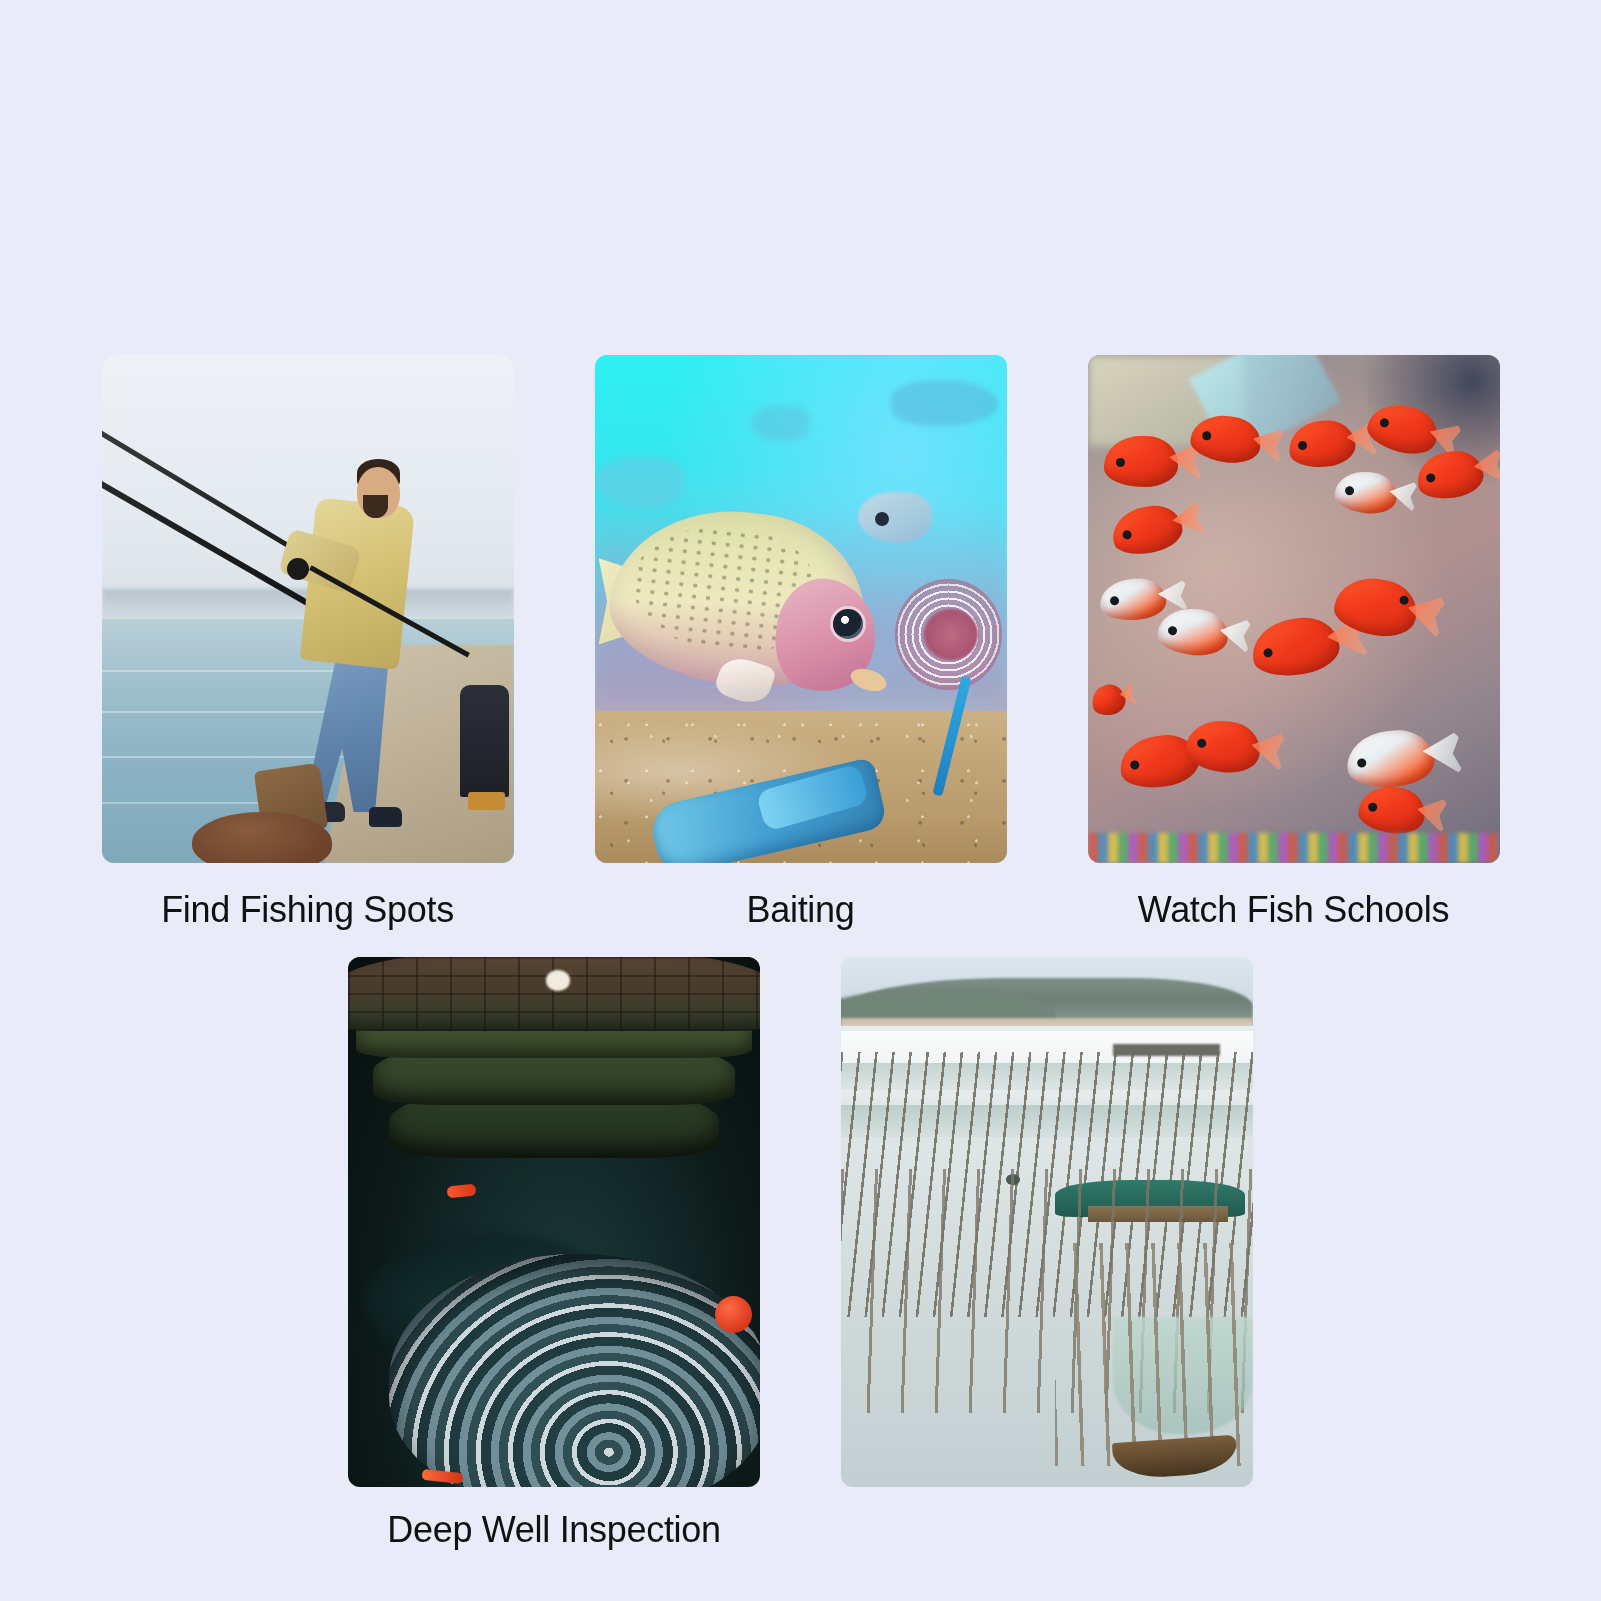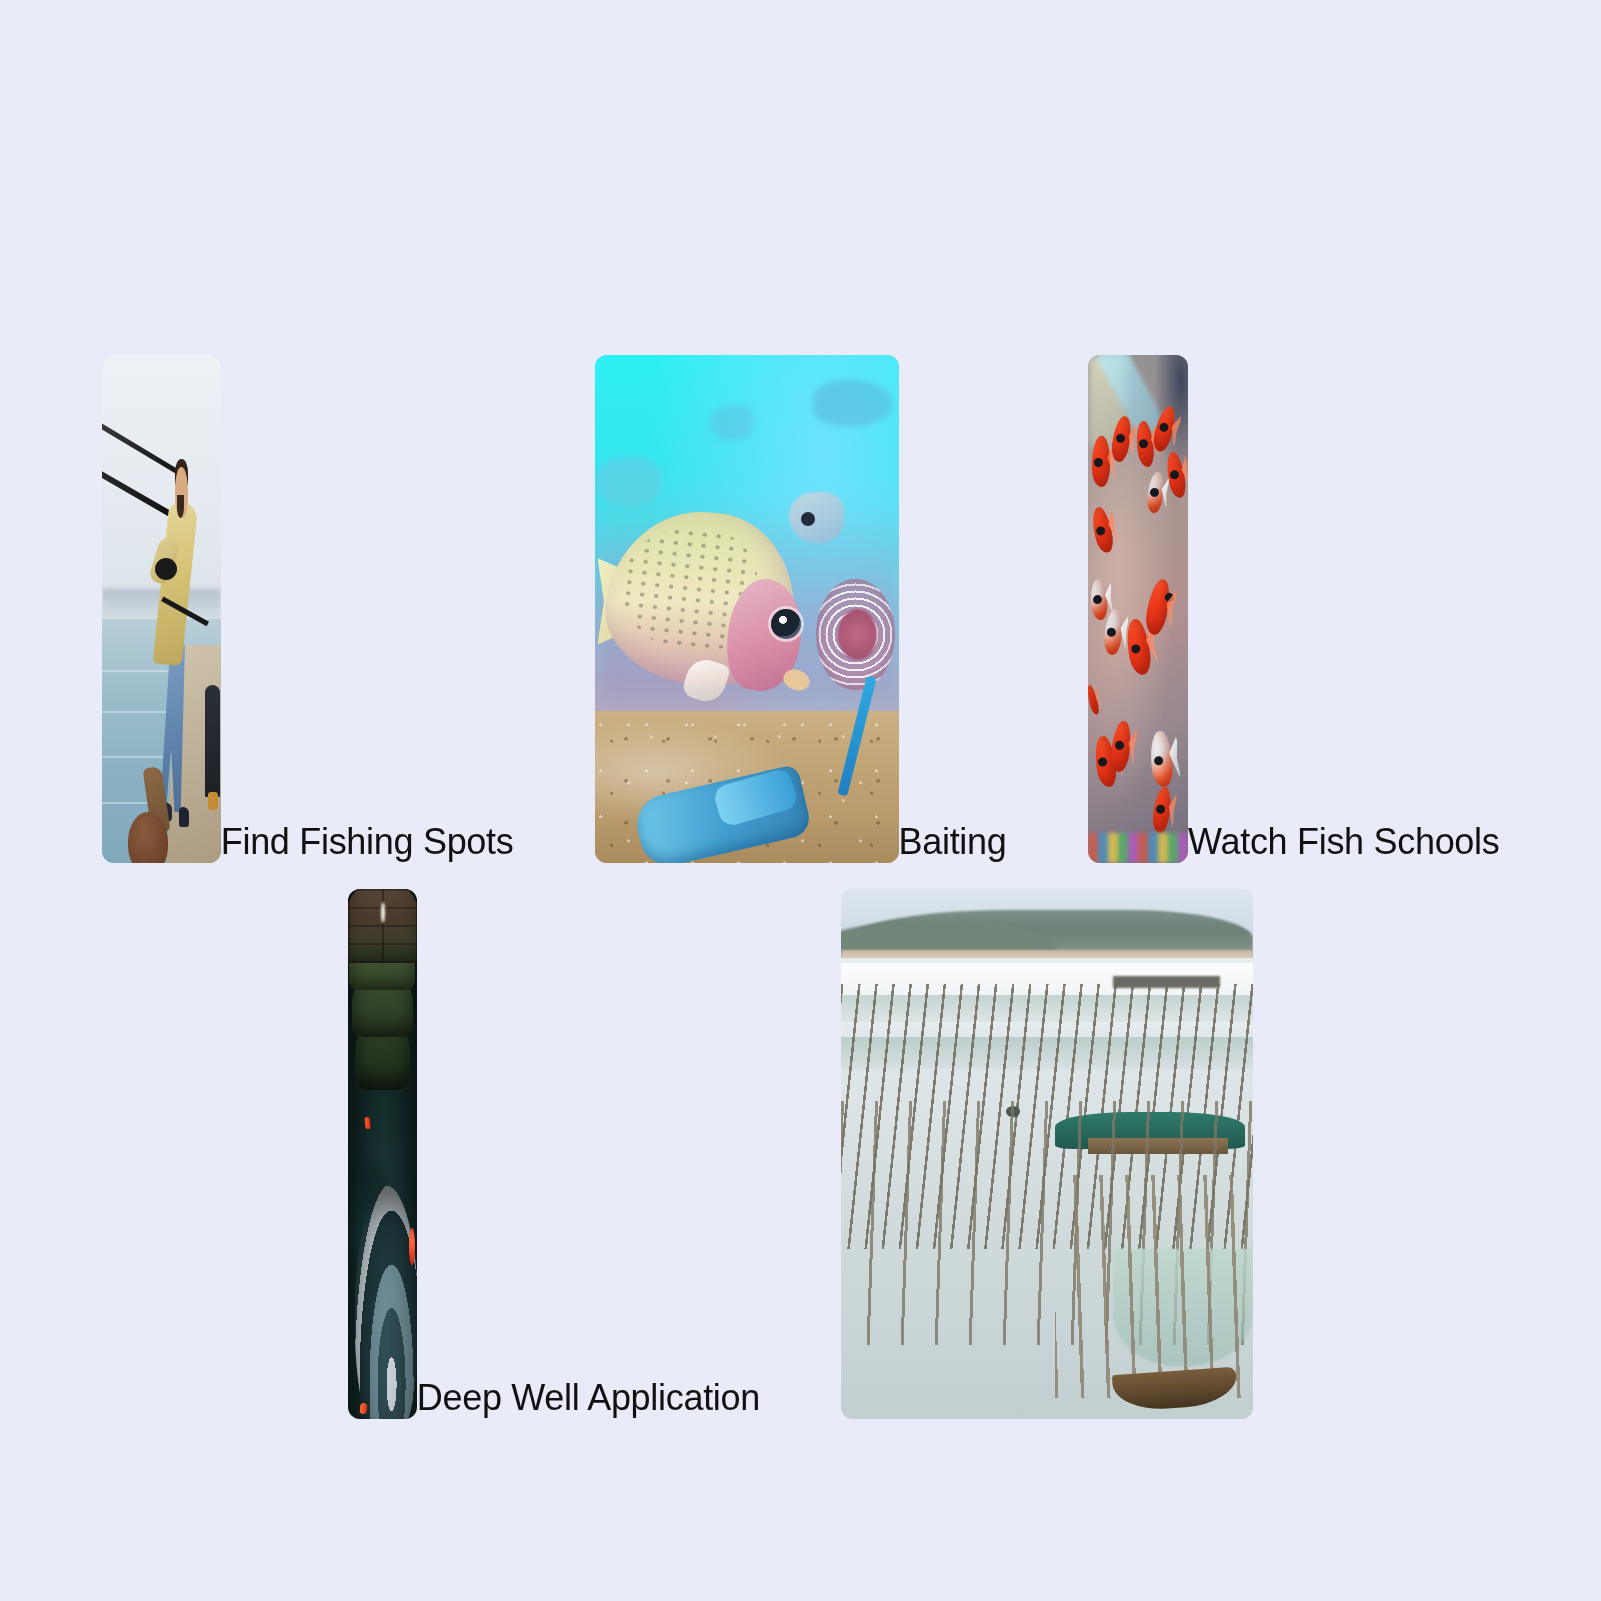--- a/index.html
+++ b/index.html
@@ -49,22 +49,22 @@
   .row {
     display: flex;
     justify-content: center;
     gap: 81px;
   }
   .row-2 { margin-top: 26px; }
 
   .cell {
     width: 412px;
     display: flex;
-    flex-direction: row;
-    align-items: flex-end;
+    flex-direction: column;
+    align-items: center;
   }
   .photo {
     width: 412px;
     height: 508px;
     border-radius: 12px;
     overflow: hidden;
     position: relative;
     background: #cfd6e6;
   }
   .row-2 .photo { height: 530px; }
@@ -802,21 +802,21 @@
         <div class="layer t5-moss1"></div>
         <div class="layer t5-top-stone"></div>
         <div class="layer t5-bricks"></div>
         <div class="layer t5-highlight"></div>
         <div class="layer t5-water-dark"></div>
         <div class="layer t5-water"></div>
         <div class="layer t5-float"></div>
         <div class="layer t5-bobber"></div>
         <div class="layer t5-float2"></div>
       </div>
-      <div class="caption">Deep Well Application</div>
+      <div class="caption">Deep Well Inspection</div>
     </div>
 
     <div class="cell">
       <div class="photo">
         <div class="layer t6-sky"></div>
         <div class="layer t6-hills"></div>
         <div class="layer t6-hill2"></div>
         <div class="layer t6-shore"></div>
         <div class="layer t6-water"></div>
         <div class="layer t6-water-sheen"></div>

